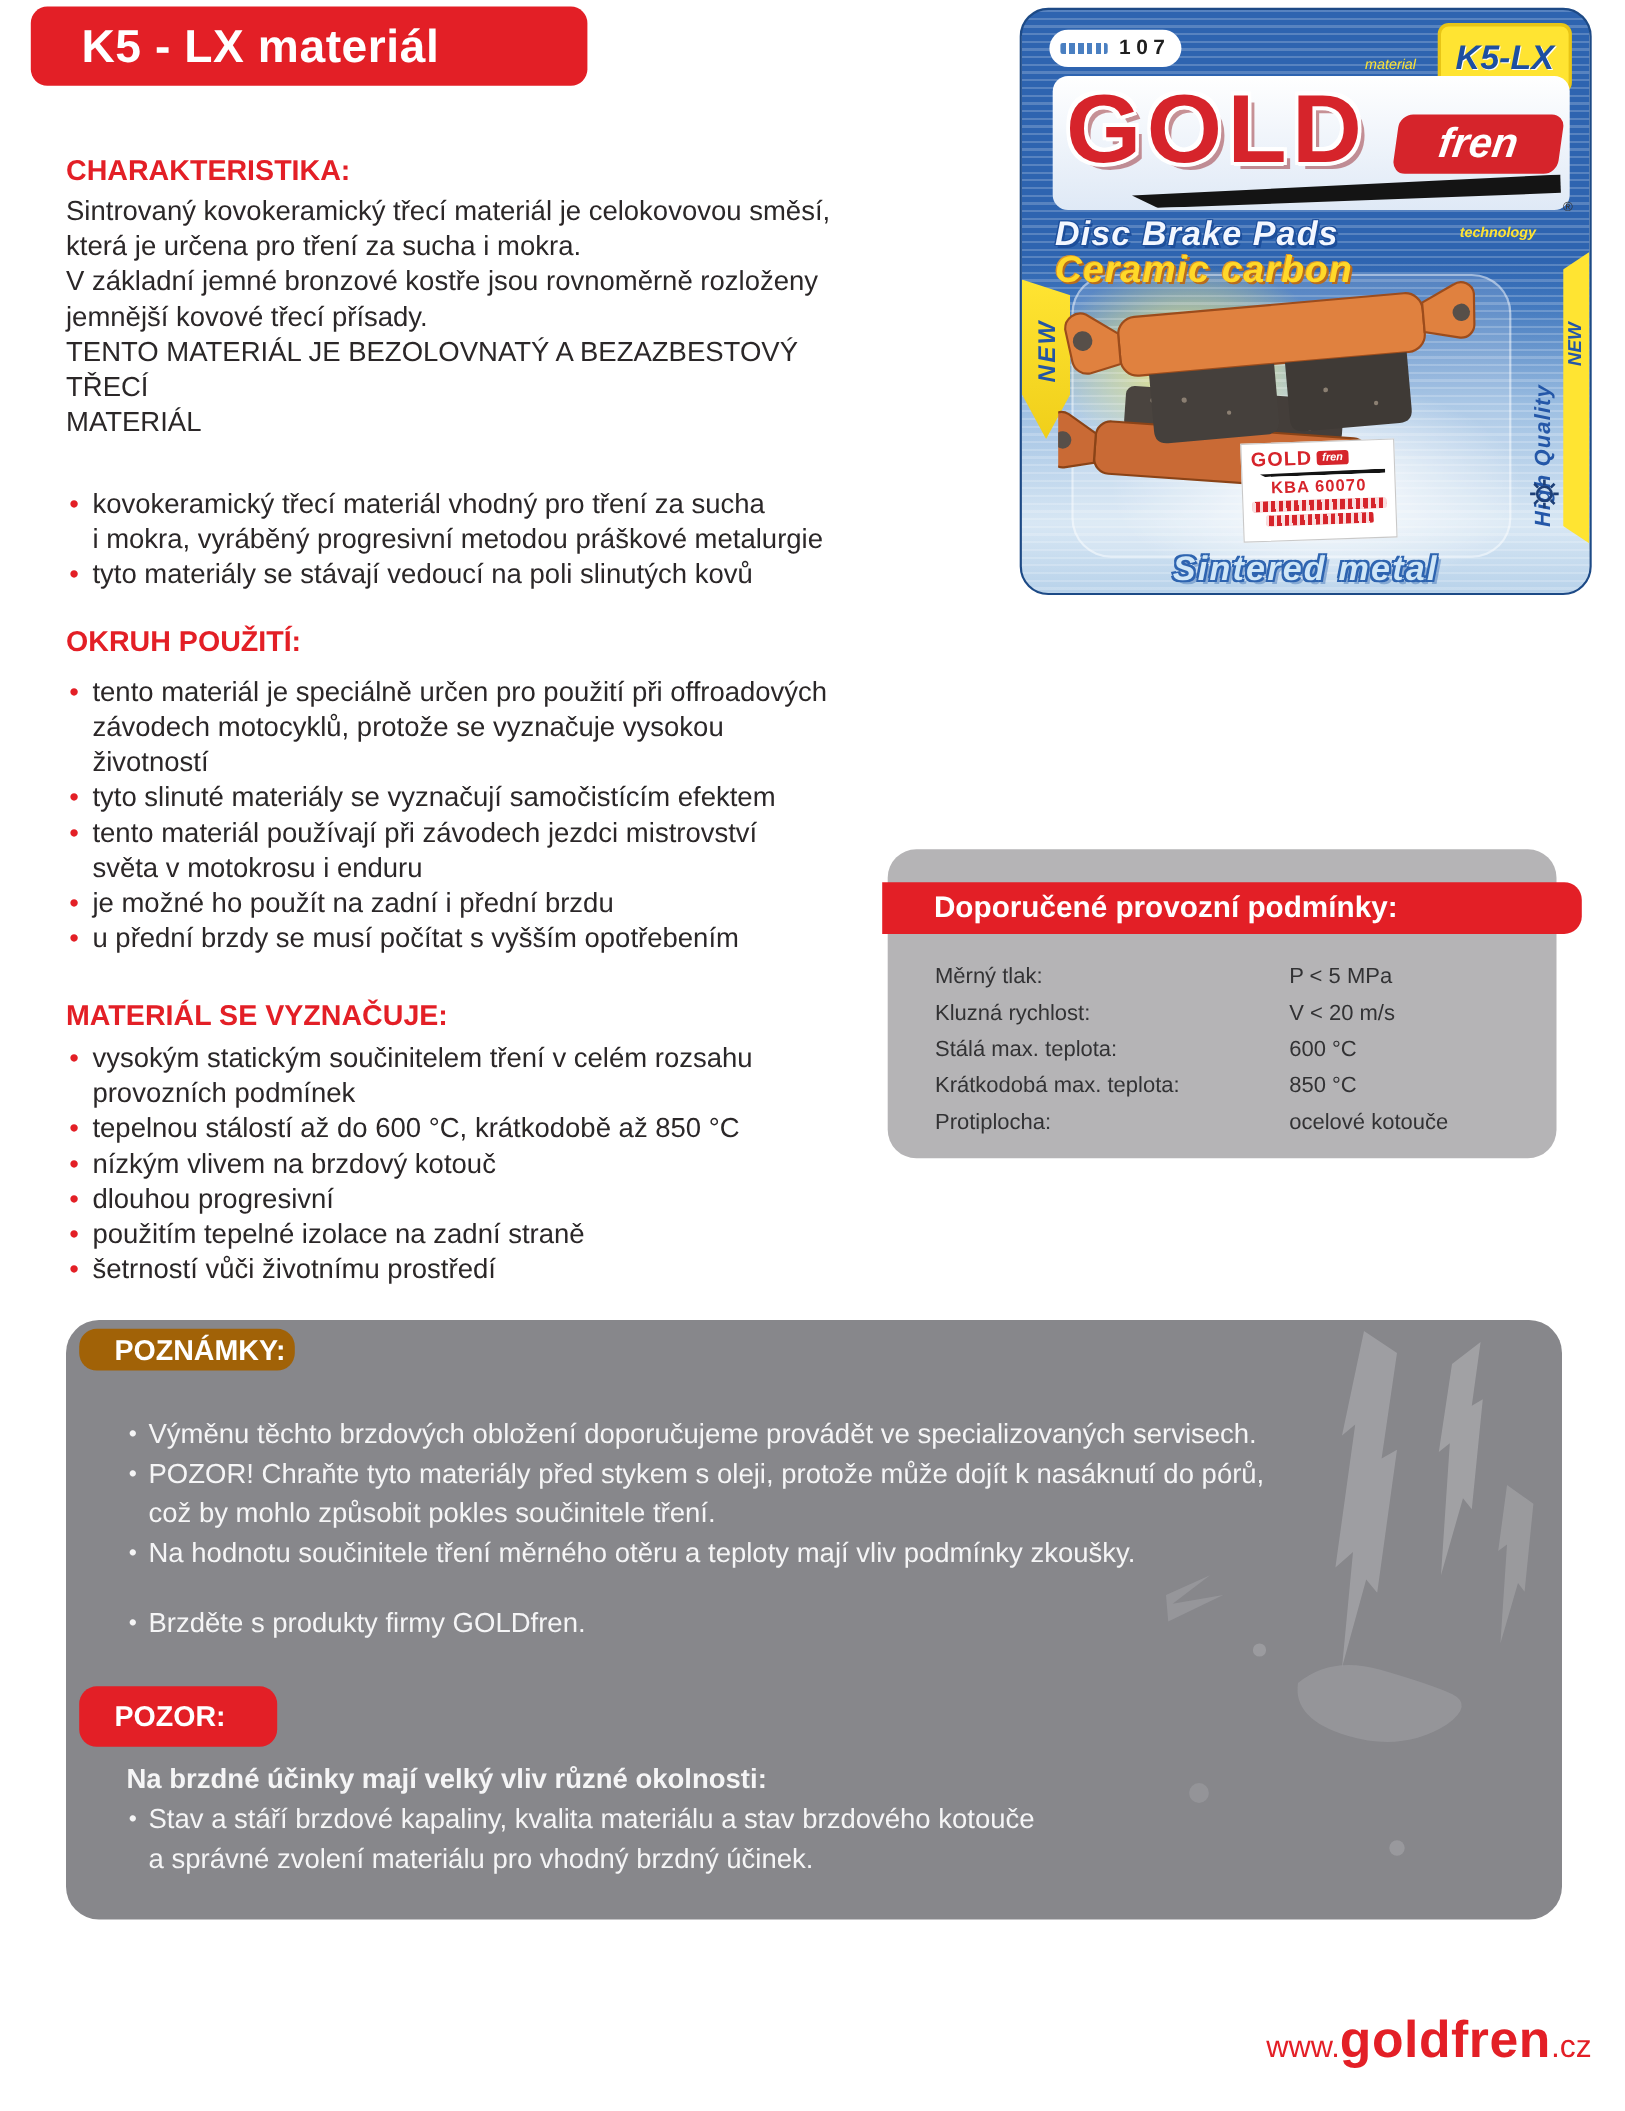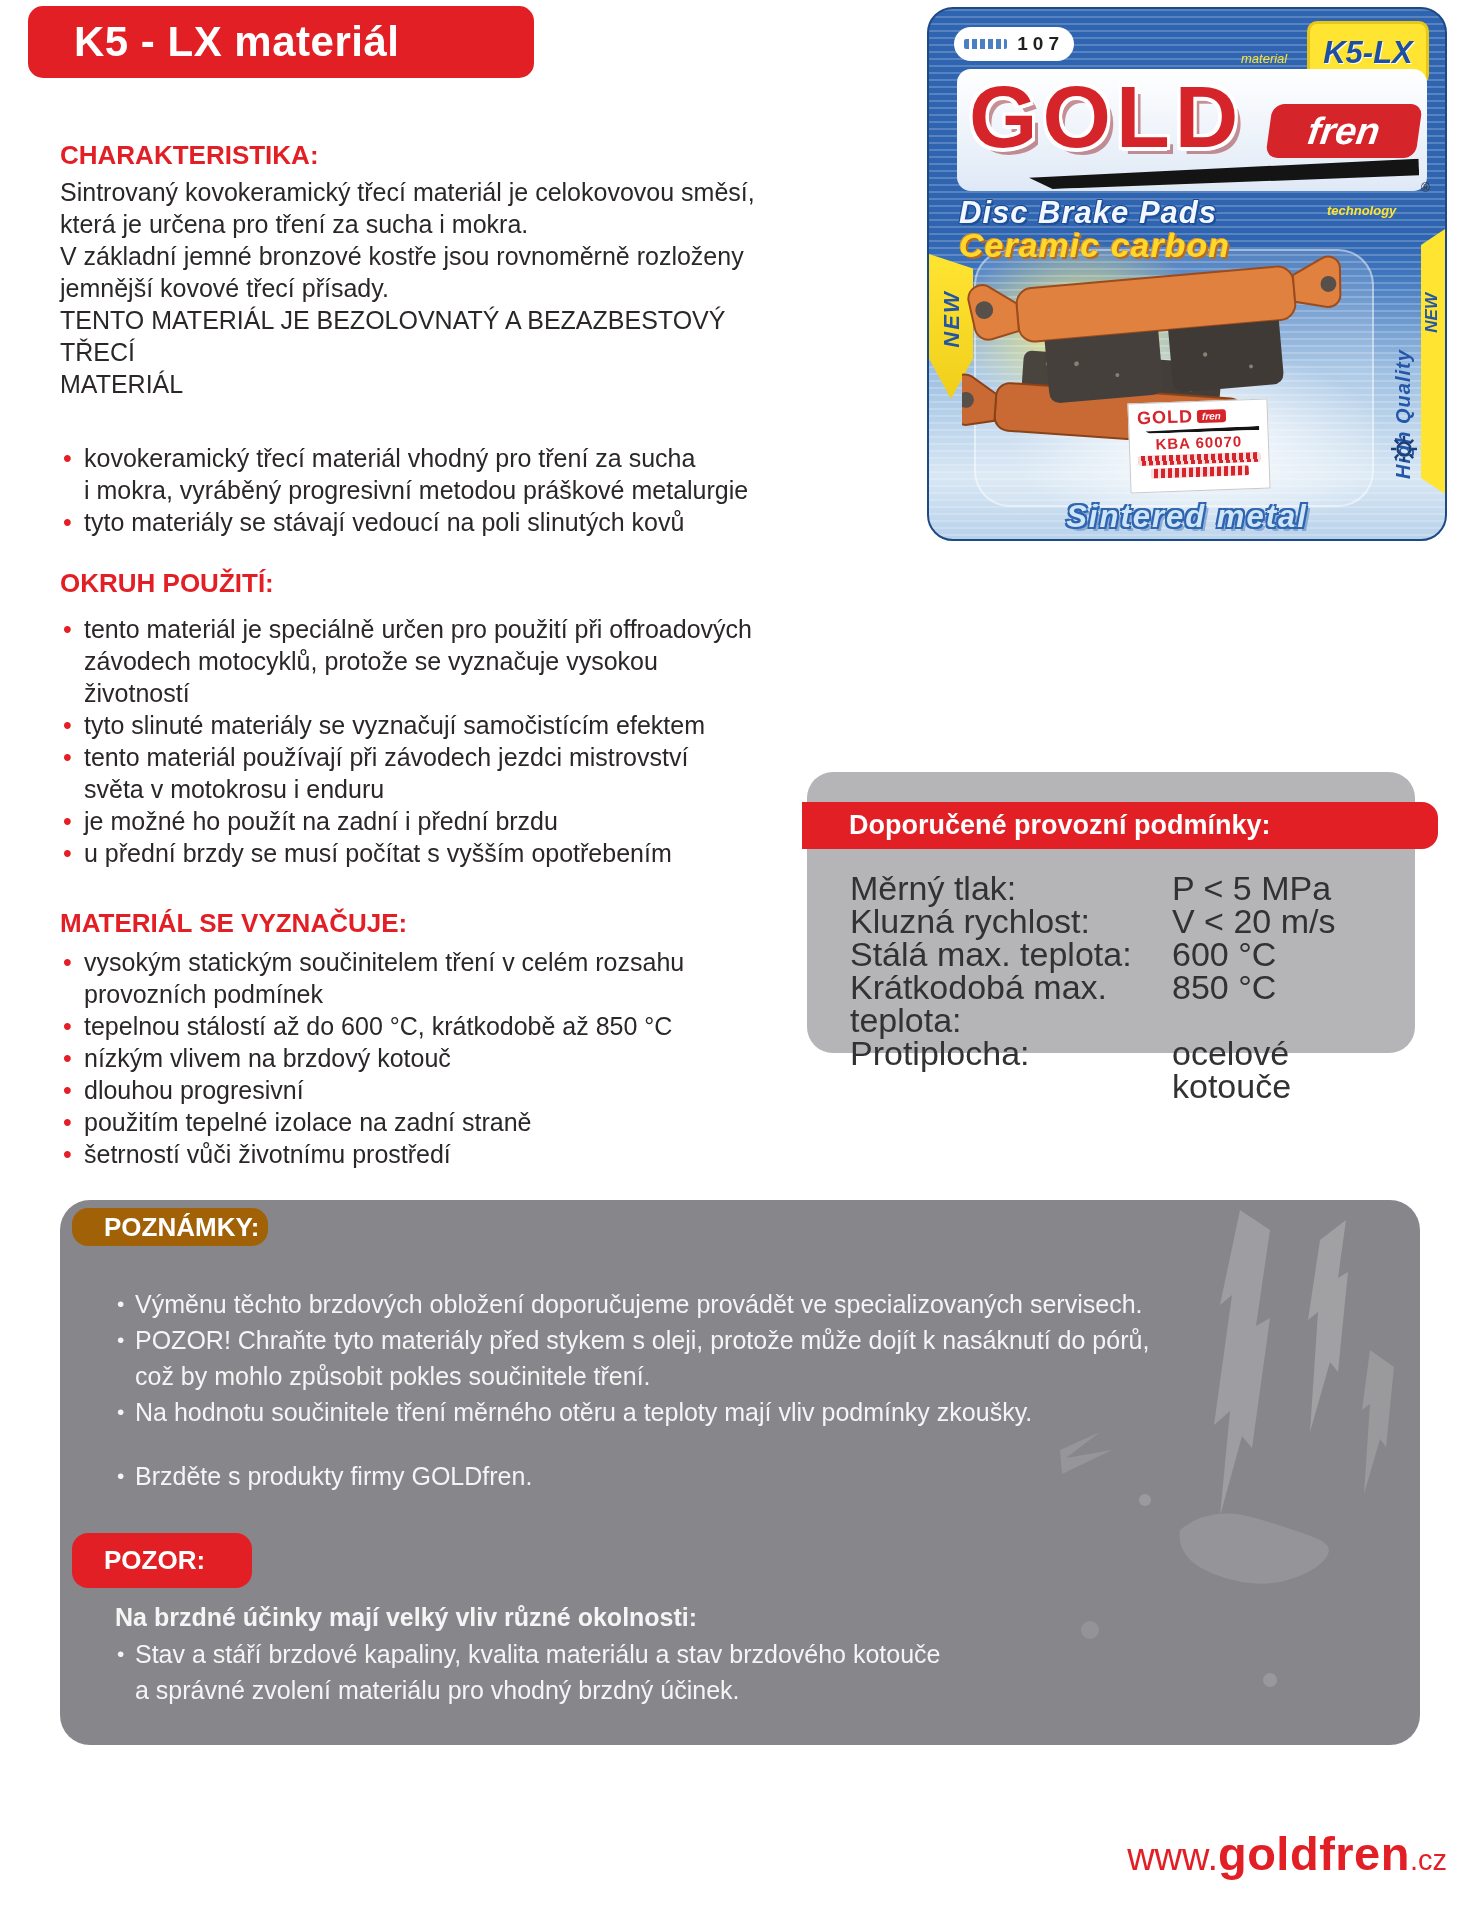--- a/index.html
+++ b/index.html
@@ -28,21 +28,21 @@
   .bullet{position:relative;padding-left:24px;white-space:pre-line;}
   .bullet::before{content:"•";color:#e31f26;position:absolute;left:3px;top:0;}
 
   
   .cond-box{position:absolute;left:807px;top:772px;width:608px;height:281px;background:#b5b4b6;border-radius:26px;}
   .cond-band{
     position:absolute;left:802px;top:802px;width:636px;height:47px;background:#e31f26;
     border-radius:0 16px 16px 0;display:flex;align-items:center;padding-left:47px;box-sizing:border-box;
   }
   .cond-band span{color:#fff;font-size:27px;font-weight:bold;}
-  .cond-table{position:absolute;left:850px;top:872px;width:545px;font-size:34px;line-height:33px;color:#323234;}
+  .cond-table{position:absolute;left:850px;top:872px;width:545px;font-size:20px;line-height:33px;color:#323234;}
   .cond-row{display:flex;}
   .cond-row .cl{width:322px;flex:none;}
   .cond-row .cv{flex:1;}
 
   
   .panel{
     position:absolute;left:60px;top:1200px;width:1360px;height:545px;
     background:#87878b;border-radius:30px;overflow:hidden;
   }
   .grunge{position:absolute;right:0;top:0;width:480px;height:545px;}
@@ -52,21 +52,21 @@
   .tab-pozor{left:12px;top:333px;width:180px;height:55px;background:#e31f26;}
   .notes-list{position:absolute;left:55px;top:86px;width:1280px;font-size:25px;line-height:36px;color:#f5f5f6;}
   .nitem{position:relative;padding-left:20px;white-space:pre-line;}
   .nitem::before{content:"•";color:#f5f5f6;position:absolute;left:2px;top:0;font-size:21px;}
   .nitem.last{margin-top:28px;}
   .pozor-block{position:absolute;left:55px;top:398px;width:1220px;font-size:25px;line-height:36px;color:#f5f5f6;}
   .pozor-head{font-weight:bold;line-height:38px;}
 
   
   .footer{position:absolute;right:30px;top:1826px;display:flex;align-items:baseline;color:#e31f26;}
-  .f-www{font-size:38px;}
+  .f-www{font-size:28px;}
   .f-name{font-size:47px;font-weight:bold;letter-spacing:0.5px;}
   .f-tld{font-size:29px;}
 
   
   .pkg{
     position:absolute;left:927px;top:7px;width:520px;height:534px;border-radius:26px;overflow:hidden;
     border:2px solid #1d4a86;box-sizing:border-box;
     background:
       radial-gradient(ellipse 180px 120px at 30% 60%, rgba(252,238,90,0.95), rgba(252,238,90,0) 72%),
       radial-gradient(ellipse 250px 130px at 52% 82%, rgba(255,255,255,0.95), rgba(255,255,255,0) 75%),

